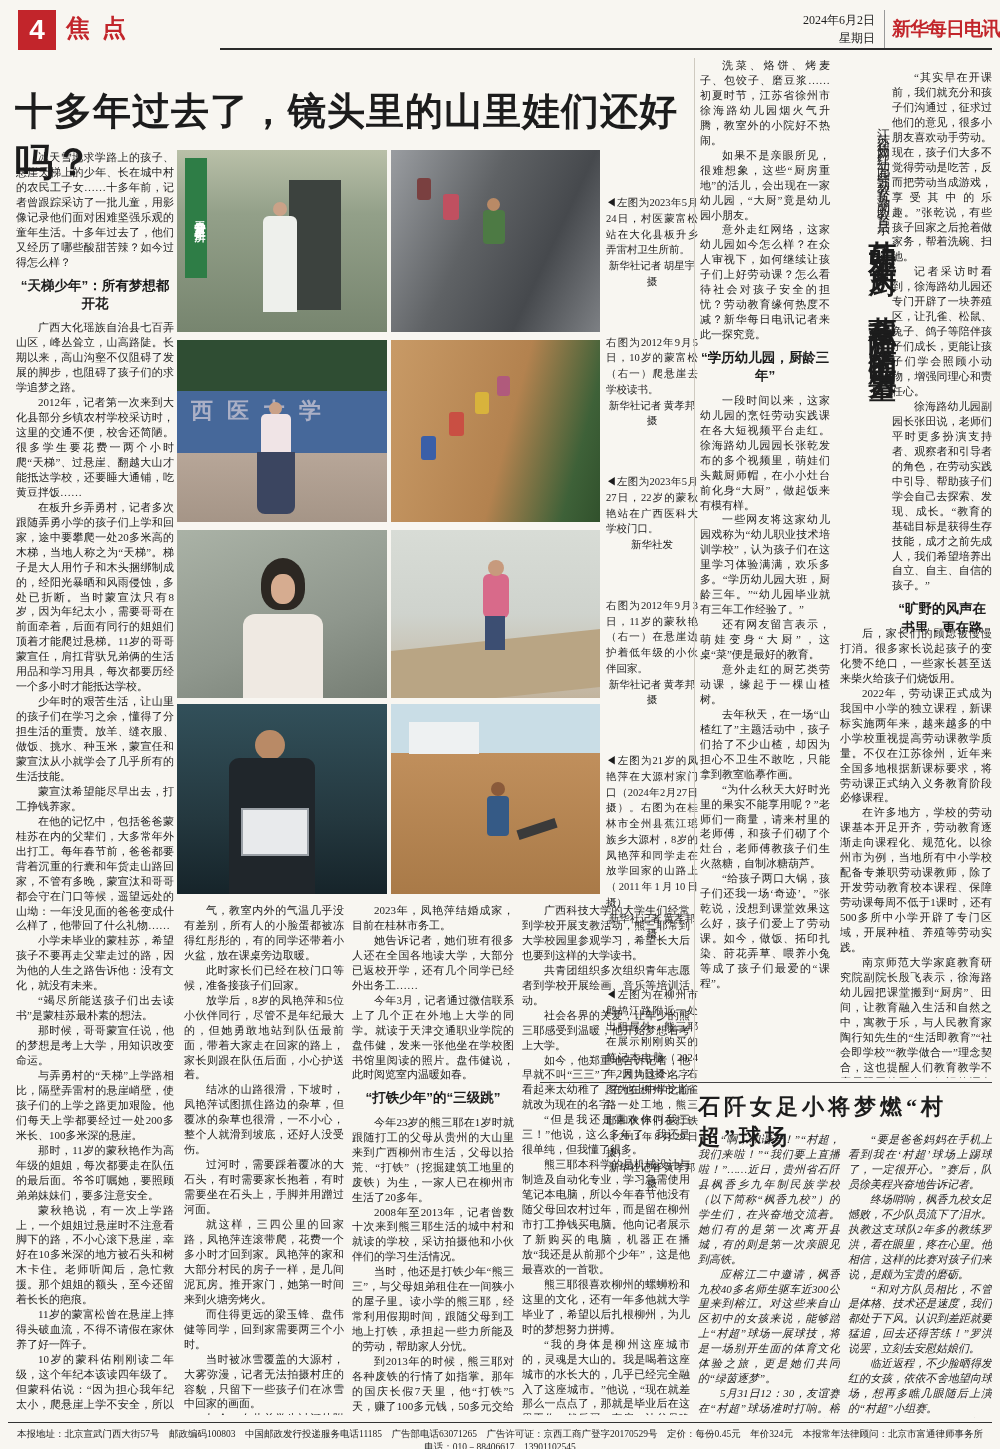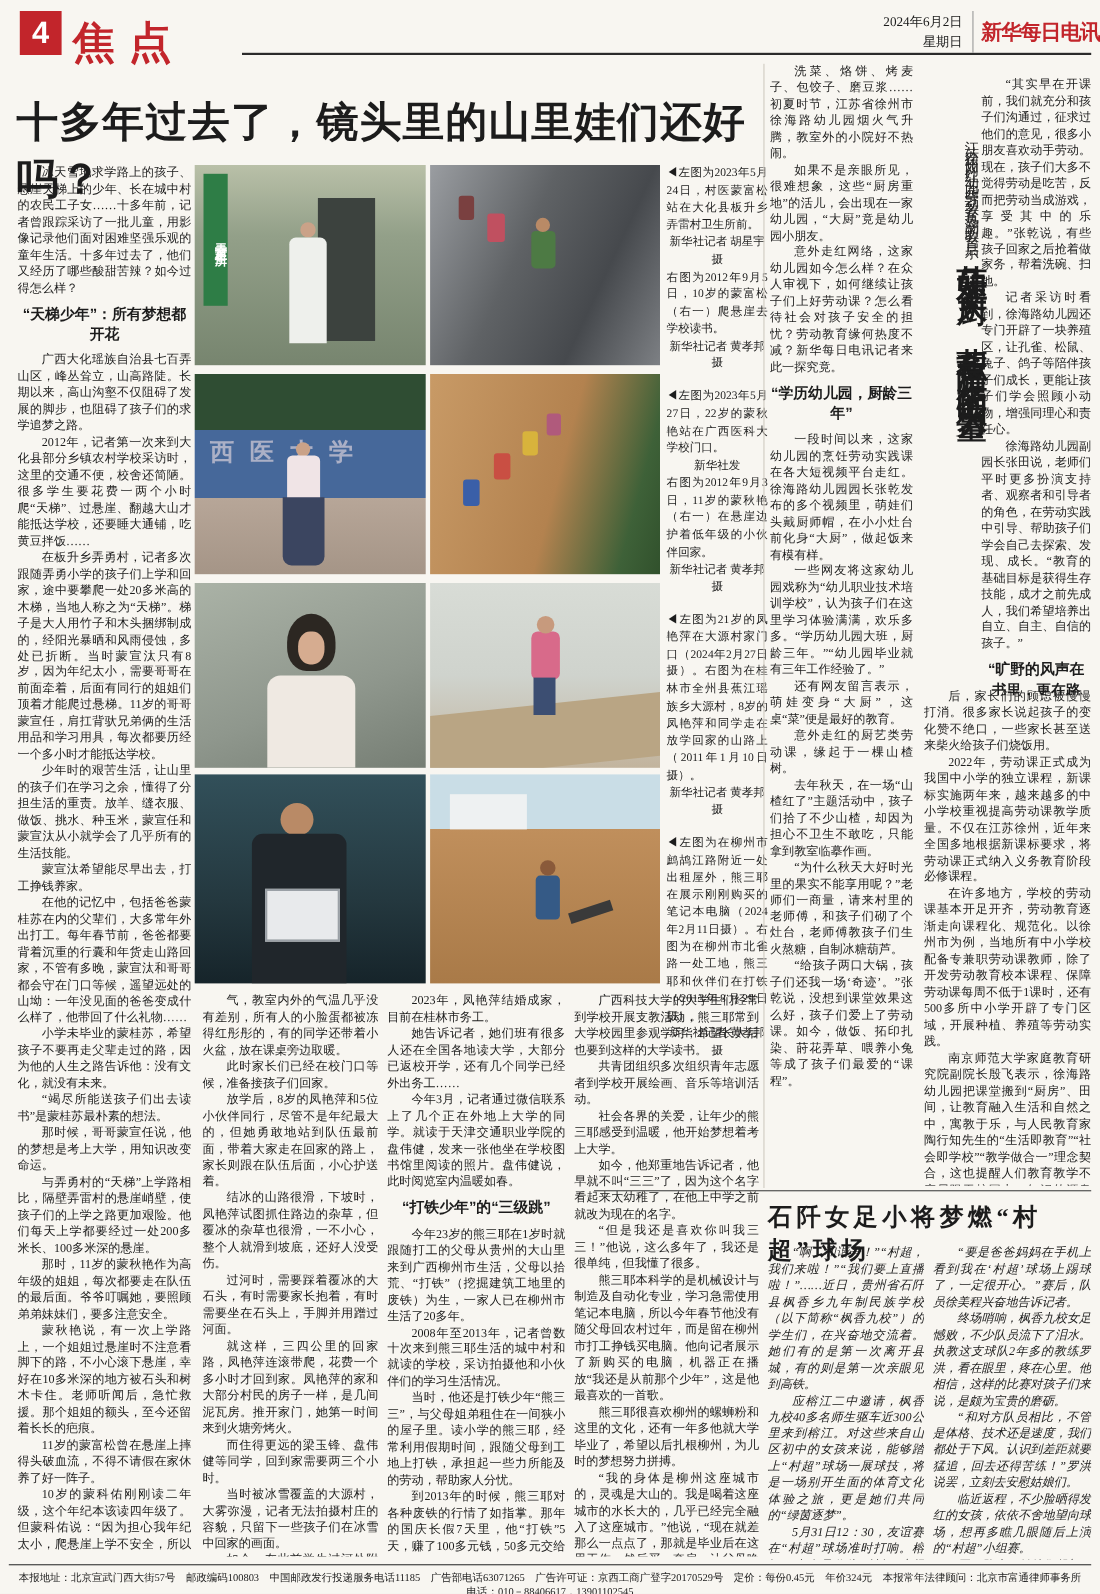--- a/index.html
+++ b/index.html
@@ -2,21 +2,21 @@
 <html><head>
 <meta charset="utf-8">
 <style>
   html,body{margin:0;padding:0;background:#e8e6e0;}
   .page{position:relative;width:1000px;height:1449px;background:#f8f6f1;margin:0 auto;
         font-family:"Liberation Serif",serif;color:#1c1c1c;overflow:hidden;}
   
   .pagenum{position:absolute;left:18px;top:10px;width:38px;height:40px;background:#c2252b;
            color:#fff;font-family:"Liberation Sans",sans-serif;font-weight:bold;font-size:28px;
            display:flex;align-items:center;justify-content:center;}
-  .section-name{position:absolute;left:66px;top:12px;font-size:39px;font-weight:bold;color:#c2252b;
+  .section-name{position:absolute;left:66px;top:12px;font-size:24px;font-weight:bold;color:#c2252b;
                 letter-spacing:12px;font-family:"Liberation Sans",sans-serif;}
   .head-rule{position:absolute;left:220px;top:48px;width:772px;height:2px;background:#2b2b2b;}
   .date-block{position:absolute;left:745px;top:11px;width:130px;text-align:right;font-size:12px;line-height:1.5;}
   .head-divider{position:absolute;left:884px;top:10px;width:1px;height:38px;background:#999;}
   .masthead{position:absolute;left:892px;top:16px;width:102px;font-size:19px;font-weight:bold;
             color:#c2252b;letter-spacing:-1px;white-space:nowrap;}
   
   .a1-headline{position:absolute;left:15px;top:86px;width:678px;text-align:left;font-size:38px;
                font-weight:900;font-family:"Liberation Sans",sans-serif;letter-spacing:1px;}
   .txtcol{position:absolute;font-size:11px;line-height:1.36;text-align:justify;overflow:hidden;}
@@ -25,21 +25,21 @@
                   font-family:"Liberation Sans",sans-serif;}
   .c-a1-1{left:16px;top:150px;width:158px;height:1262px;}
   .c-a1-2{left:184px;top:903px;width:160px;height:512px;}
   .c-a1-3{left:352px;top:903px;width:162px;height:512px;}
   .c-a1-4{left:522px;top:903px;width:168px;height:512px;}
   
   .photo{position:absolute;overflow:hidden;background:#8d8d8d;}
   .photo .fig{position:absolute;}
   .cap-col{position:absolute;left:606px;top:150px;width:92px;height:750px;font-size:10.5px;line-height:1.5;}
   .cap{margin-bottom:14px;}
-  .cap .cap-text{text-align:justify;}
+  .cap .cap-text{text-align:justify;margin-top:45px;}
   .cap .cap-credit{text-align:center;font-weight:normal;}
   
   .v-divider{position:absolute;left:694px;top:58px;width:1px;height:1022px;background:#cfcac0;}
   .c-a2-a{left:700px;top:58px;width:130px;height:1020px;}
   .a2-vblock{position:absolute;left:834px;top:58px;width:64px;height:566px;
              writing-mode:vertical-rl;display:flex;}
   .a2-vtitle{font-size:28px;font-weight:900;letter-spacing:6px;line-height:1.15;}
   .a2-vsub{font-size:13px;letter-spacing:5px;margin-top:60px;padding-right:6px;color:#222;}
   .c-a2-ctop{left:892px;top:70px;width:100px;height:562px;}
   .c-a2-cbot{left:840px;top:626px;width:152px;height:452px;}

